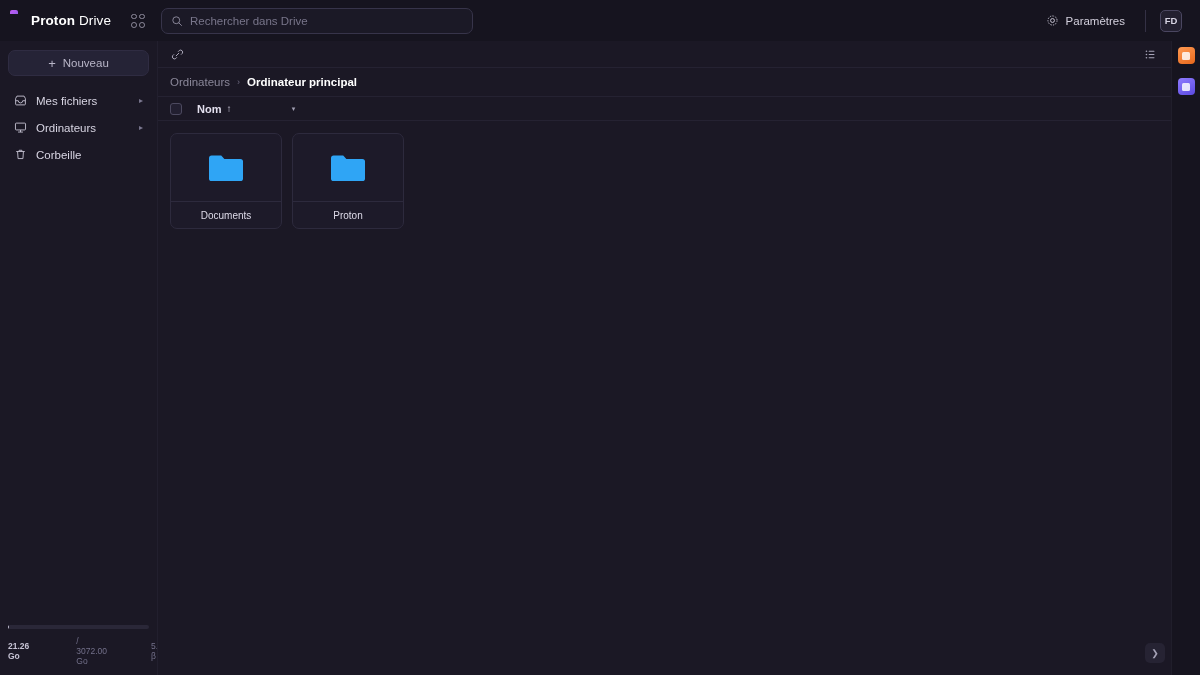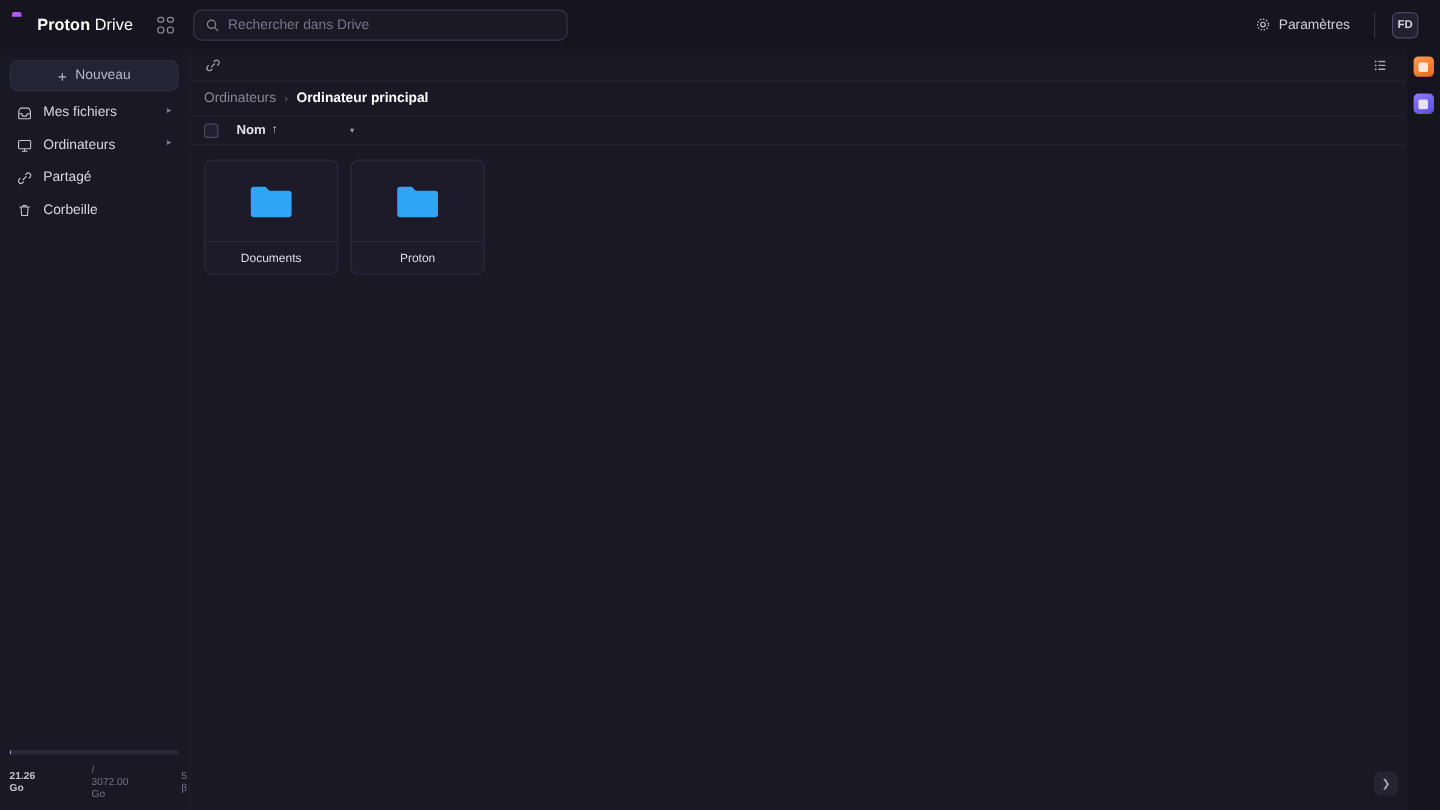--- a/index.html
+++ b/index.html
@@ -84,21 +84,21 @@
   .new-btn {
     margin: 9px 0 12px 0; height: 26px; border-radius: 7px;
     background: #252336; border: 1px solid #2f2c42;
     display: flex; align-items: center; justify-content: center; gap: 7px;
     color: #b9b6c8; font-size: 11.5px; cursor: pointer;
   }
   .plus { font-size: 13px; line-height: 1; color: #b9b6c8; }
 
   .nav { display: flex; flex-direction: column; gap: 2px; }
   .nav-item {
-    height: 25px; display: flex; align-items: flex-start; gap: 9px;
+    height: 25px; display: flex; align-items: center; gap: 9px;
     padding: 0 6px; border-radius: 6px; cursor: pointer;
     color: #d8d5e3; font-size: 11.5px; position: relative;
   }
   .nav-chevron { margin-left: auto; color: #7b7890; font-size: 8px; line-height: 1; }
 
   .sidebar-spacer { flex: 1; }
   .storage { padding-bottom: 9px; }
   .storage-bar {
     height: 4px; border-radius: 3px; background: #2a2738; overflow: hidden; margin-bottom: 7px;
   }
@@ -252,28 +252,20 @@
         <div class="nav-item">
           <svg width="13" height="13" viewBox="0 0 16 16">
             <rect x="1.8" y="2.6" width="12.4" height="8.4" rx="1.1" fill="none" stroke="#c8c5d4" stroke-width="1.1"></rect>
             <line x1="5.5" y1="13.6" x2="10.5" y2="13.6" stroke="#c8c5d4" stroke-width="1.1" stroke-linecap="round"></line>
             <line x1="8" y1="11" x2="8" y2="13.6" stroke="#c8c5d4" stroke-width="1.1"></line>
           </svg>
           <span>Ordinateurs</span>
           <span class="nav-chevron">▸</span>
         </div>
 
-        <div class="nav-item">
-          <svg width="13" height="13" viewBox="0 0 16 16">
-            <path d="M6.4 9.6 L9.6 6.4" stroke="#c8c5d4" stroke-width="1.15" stroke-linecap="round"></path>
-            <path d="M9.1 4.2 L10.3 3 A2.6 2.6 0 0 1 13.9 6.6 L12.7 7.8" fill="none" stroke="#c8c5d4" stroke-width="1.15" stroke-linecap="round"></path>
-            <path d="M6.9 11.8 L5.7 13 A2.6 2.6 0 0 1 2.1 9.4 L3.3 8.2" fill="none" stroke="#c8c5d4" stroke-width="1.15" stroke-linecap="round"></path>
-          </svg>
-          <span>Partagé</span>
-        </div>
 
         <div class="nav-item">
           <svg width="13" height="13" viewBox="0 0 16 16">
             <path d="M3.2 4.3 H12.8" stroke="#c8c5d4" stroke-width="1.1" stroke-linecap="round"></path>
             <path d="M4.4 4.3 L5 13 H11 L11.6 4.3" fill="none" stroke="#c8c5d4" stroke-width="1.1" stroke-linejoin="round"></path>
             <path d="M6.3 4.3 V2.8 H9.7 V4.3" fill="none" stroke="#c8c5d4" stroke-width="1.1" stroke-linejoin="round"></path>
           </svg>
           <span>Corbeille</span>
         </div>
 

